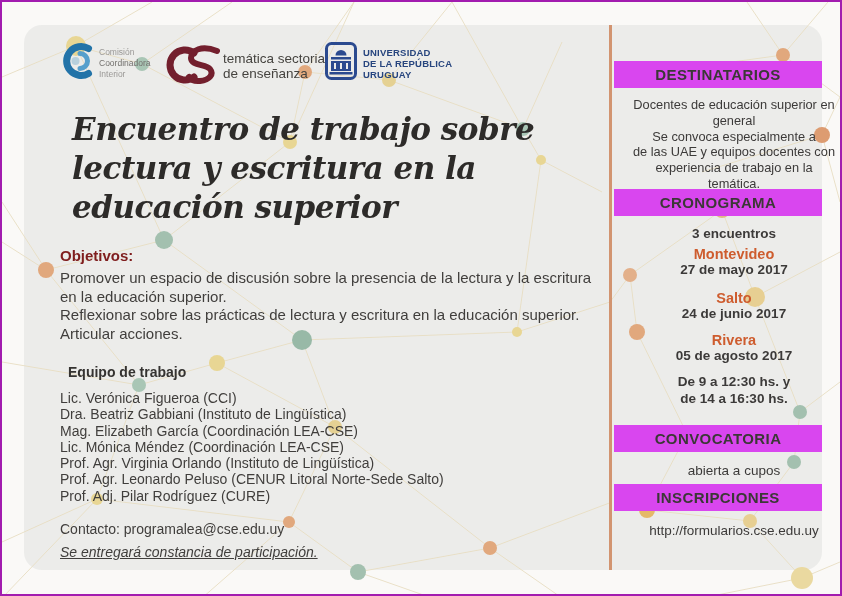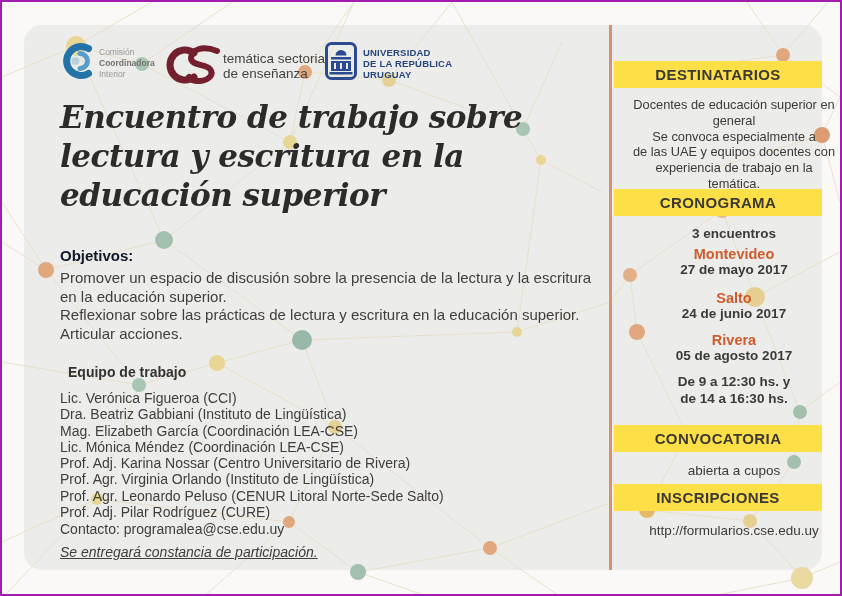--- a/index.html
+++ b/index.html
@@ -10,39 +10,39 @@
   }
   .panel{
     position:absolute; left:22px; top:23px; width:798px; height:545px;
     background:#ececea; border-radius:18px; z-index:0;
   }
   .mesh{position:absolute; left:0; top:0; z-index:1; pointer-events:none;}
   .layer{position:absolute; z-index:2;}
 
   
   .cci-text{left:97px; top:45px; font-size:8.5px; line-height:11px; color:#9a9896;}
-  .cci-text .mid{color:#73716e; font-weight:bold;}
+  .cci-text .mid{color:#73716e; font-weight:normal;}
   .cse-text{left:221px; top:49px; font-size:13.5px; line-height:15px; color:#45433f; font-weight:500;}
   .udelar-text{left:361px; top:45px; font-size:9.5px; line-height:11px; color:#27457e; font-weight:bold; letter-spacing:.2px;}
 
   
   .title{left:58px; top:96px; font-family:"DejaVu Serif", serif; font-style:italic;
          font-weight:bold; font-size:31px; line-height:39px; color:#2d2b29; letter-spacing:-.5px;}
-  .obj-head{left:58px; top:245px; font-size:15px; font-weight:bold; color:#0f172a;}
+  .obj-head{left:58px; top:245px; font-size:15px; font-weight:bold; color:#7f1d1d;}
   .obj-body{left:58px; top:267px; font-size:15px; line-height:18.6px; color:#403e3c; font-weight:500;}
   .team-head{left:58px; top:362px; font-size:14px; font-weight:bold; color:#353331;margin-left:8px;}
   .team-list{left:58px; top:388px; font-size:14px; line-height:16.3px; color:#403e3c; font-weight:500;}
   .contact{left:58px; top:519px; font-size:14px; color:#403e3c; font-weight:500;}
   .note{left:58px; top:542px; font-size:14px; font-style:italic; color:#403e3c;text-decoration:underline;}
 
   
   .divider{position:absolute; left:607px; top:23px; width:3px; height:545px; background:#d29470; z-index:2;}
   .sec-header{
     position:absolute; z-index:2; left:612px; width:208px; height:27px;
-    background:#fde047; display:flex; align-items:center; justify-content:center;
+    background:#d946ef; display:flex; align-items:center; justify-content:center;
     font-size:15px; font-weight:bold; color:#3b3836; letter-spacing:.4px;
   }
   .sec-text{position:absolute; z-index:2; left:592px; width:208px; text-align:center;margin-left:36px;}
   .dest-lines{top:95px; font-size:12.8px; line-height:15.8px; font-weight:500;}
   .crono-intro{top:224px; font-size:13.5px; font-weight:bold;}
   .event{font-size:13.5px; line-height:16px; font-weight:bold;}
   .event .city{color:#ce5c2e; font-size:14.5px;}
   .ev0{top:244px;} .ev1{top:288px;} .ev2{top:330px;}
   .schedule{top:372px; font-size:13.5px; line-height:16.5px; font-weight:bold;}
   .conv-text{top:461px; font-size:13.5px; font-weight:500;}
@@ -186,41 +186,40 @@
     <rect x="15" y="21" width="2" height="6" fill="#ececea"></rect>
     <rect x="21" y="21" width="2" height="6" fill="#ececea"></rect>
     <rect x="4.5" y="30" width="23" height="2.5" fill="#2b4a8f"></rect>
   </svg>
   <div class="layer udelar-text">
     <div>UNIVERSIDAD</div>
     <div>DE LA REPÚBLICA</div>
     <div>URUGUAY</div>
   </div>
 
-  <h1 class="layer title" style="margin:0;">
+  <h1 class="layer title" style="margin:12px;">
     <div>Encuentro de trabajo sobre</div>
     <div>lectura y escritura en la</div>
     <div>educación superior</div>
   </h1>
 
   <div class="layer obj-head">Objetivos:</div>
   <div class="layer obj-body">
     <div>Promover un espacio de discusión sobre la presencia de la lectura y la escritura</div>
     <div>en la educación superior.</div>
     <div>Reflexionar sobre las prácticas de lectura y escritura en la educación superior.</div>
     <div>Articular acciones.</div>
   </div>
 
   <div class="layer team-head">Equipo de trabajo</div>
   <div class="layer team-list">
     <div>Lic. Verónica Figueroa (CCI)</div>
     <div>Dra. Beatriz Gabbiani (Instituto de Lingüística)</div>
     <div>Mag. Elizabeth García (Coordinación LEA-CSE)</div>
     <div>Lic. Mónica Méndez (Coordinación LEA-CSE)</div>
-    <div>Prof. Adj. Karina Nossar (Centro Universitario de Rivera)</div>
     <div>Prof. Agr. Virginia Orlando (Instituto de Lingüística)</div>
     <div>Prof. Agr. Leonardo Peluso (CENUR Litoral Norte-Sede Salto)</div>
     <div>Prof. Adj. Pilar Rodríguez (CURE)</div>
   </div>
 
   <div class="layer contact">Contacto: programalea@cse.edu.uy</div>
   <div class="layer note">Se entregará constancia de participación.</div>
 
   <div class="divider"></div>
 

